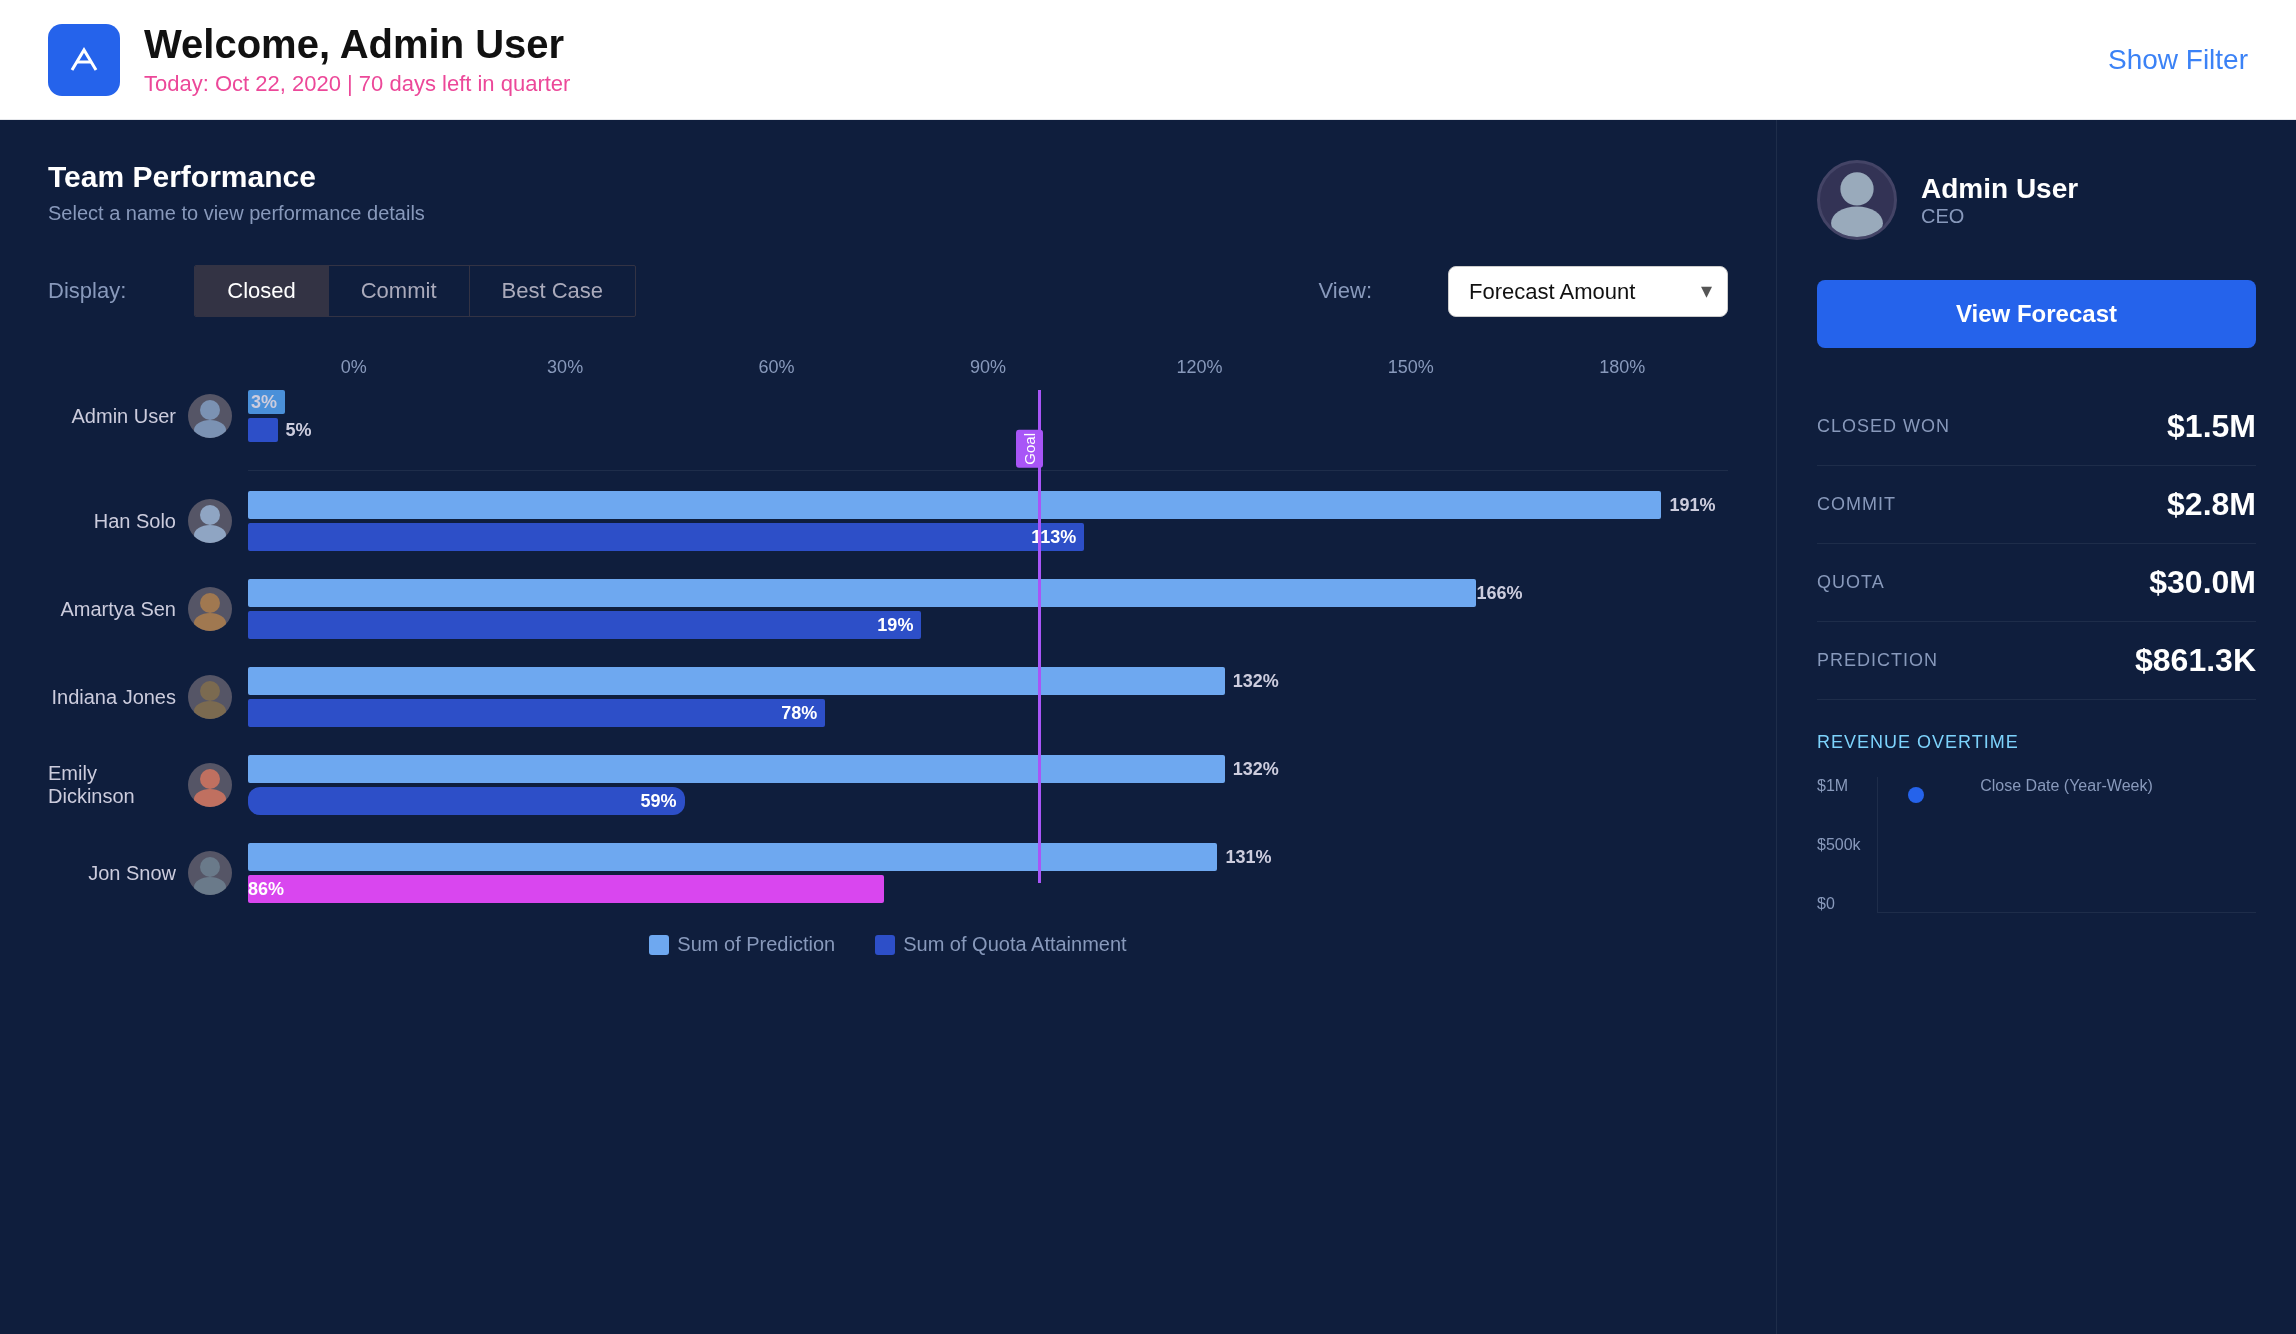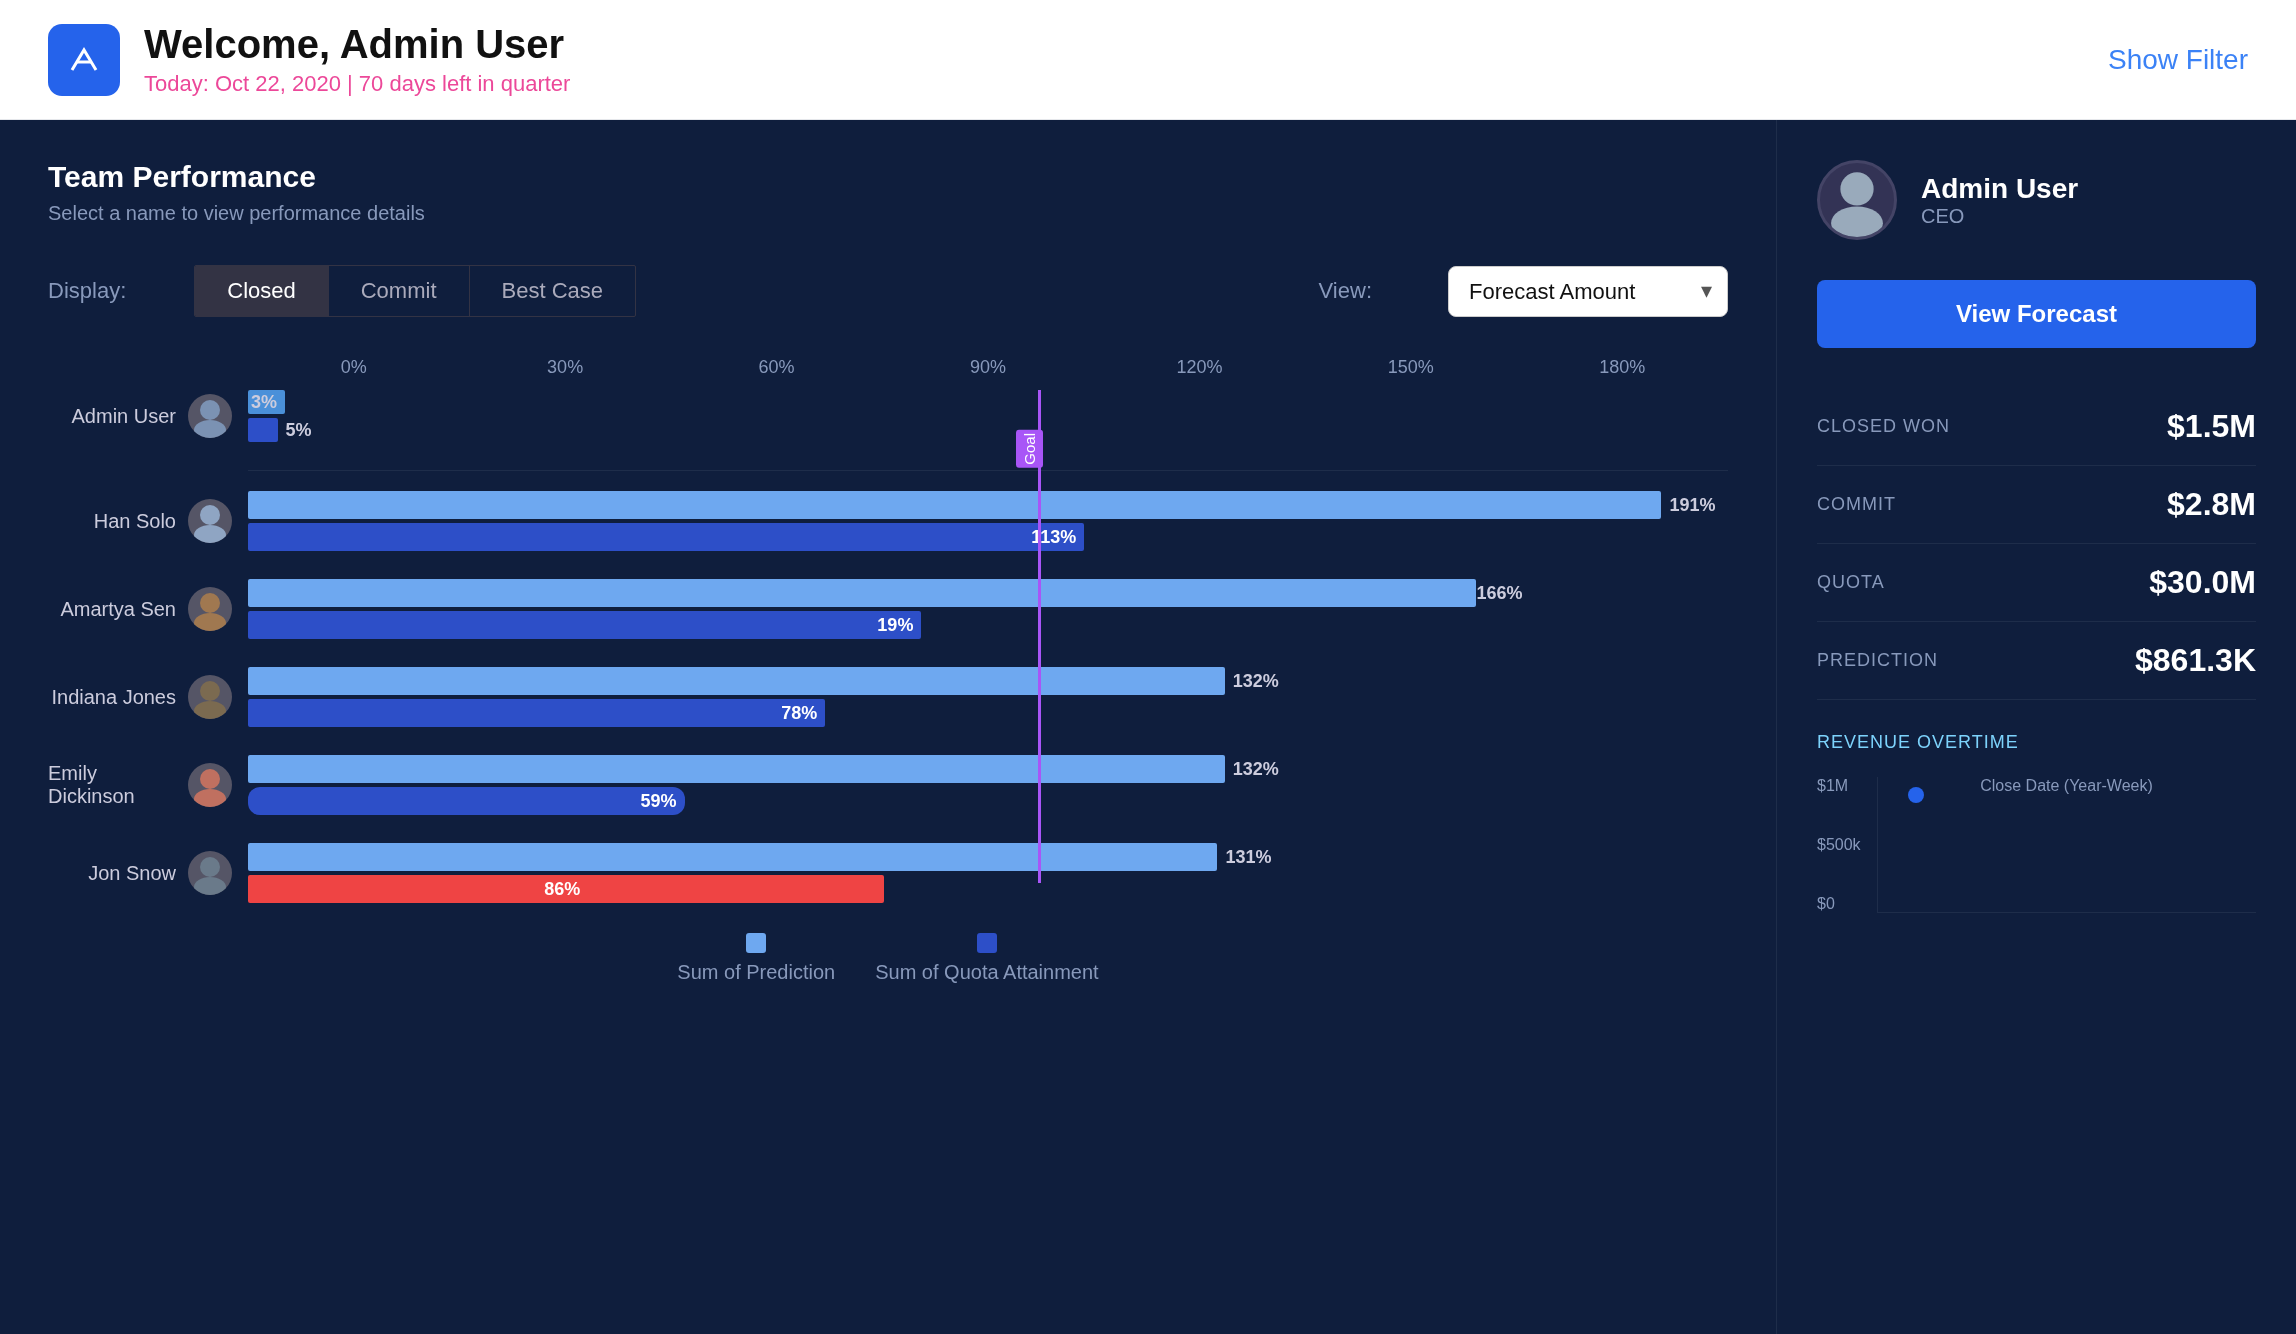--- a/index.html
+++ b/index.html
@@ -75,21 +75,21 @@
       flex-shrink: 0;
     }
     .avatar svg { width: 100%; height: 100%; }
     .bars { flex: 1; position: relative; }
     .bar { height: 28px; border-radius: 2px; display: flex; align-items: center; justify-content: flex-end; padding-right: 8px; }
     .bar.light { background: #6ea8f0; margin-bottom: 4px; }
     .bar.dark { background: #2d4fc8; }
 
     
     .legend { display: flex; gap: 40px; justify-content: center; margin-top: 20px; }
-    .legend-item { display: flex; align-items: center; gap: 8px; color: #8899bb; font-size: 20px; flex-direction: column; }
+    .legend-item { display: flex; align-items: center; gap: 8px; color: #8899bb; font-size: 20px; }
     .legend-dot { width: 20px; height: 20px; border-radius: 3px; }
 
     
     .right-panel {
       width: 520px;
       background: #0f1e3d;
       border-left: 1px solid #1e2d4a;
       padding: 40px 40px;
       display: flex; flex-direction: column;
     }
@@ -314,21 +314,21 @@
                   <ellipse cx="22" cy="36" rx="16" ry="10" fill="#6a7a8a"></ellipse>
                 </svg>
             </div>
           </div>
           <div class="bars" style="flex:1;position:relative;">
             <div style="position:relative;margin-bottom:4px;display:flex;align-items:center;">
               <div style="width:65.5%;height:28px;background:#6ea8f0;border-radius:2px;"></div>
               <span style="margin-left:8px;color:#ccd;font-size:18px;font-weight:600;">131%</span>
             </div>
             <div style="position:relative;display:flex;align-items:center;">
-              <div style="width:43%;height:28px;background:#ef4444;border-radius:2px;display:flex;align-items:center;justify-content:center;padding-right:8px;">
+              <div style="width:43%;height:28px;background:#d946ef;border-radius:2px;display:flex;align-items:center;justify-content:flex-start;padding-right:8px;">
                 <span style="color:#fff;font-size:18px;font-weight:600;">86%</span>
               </div>
             </div>
           </div>
         </div>
 
       </div>
     </div>
 
     <div class="legend" style="margin-top:30px;">

